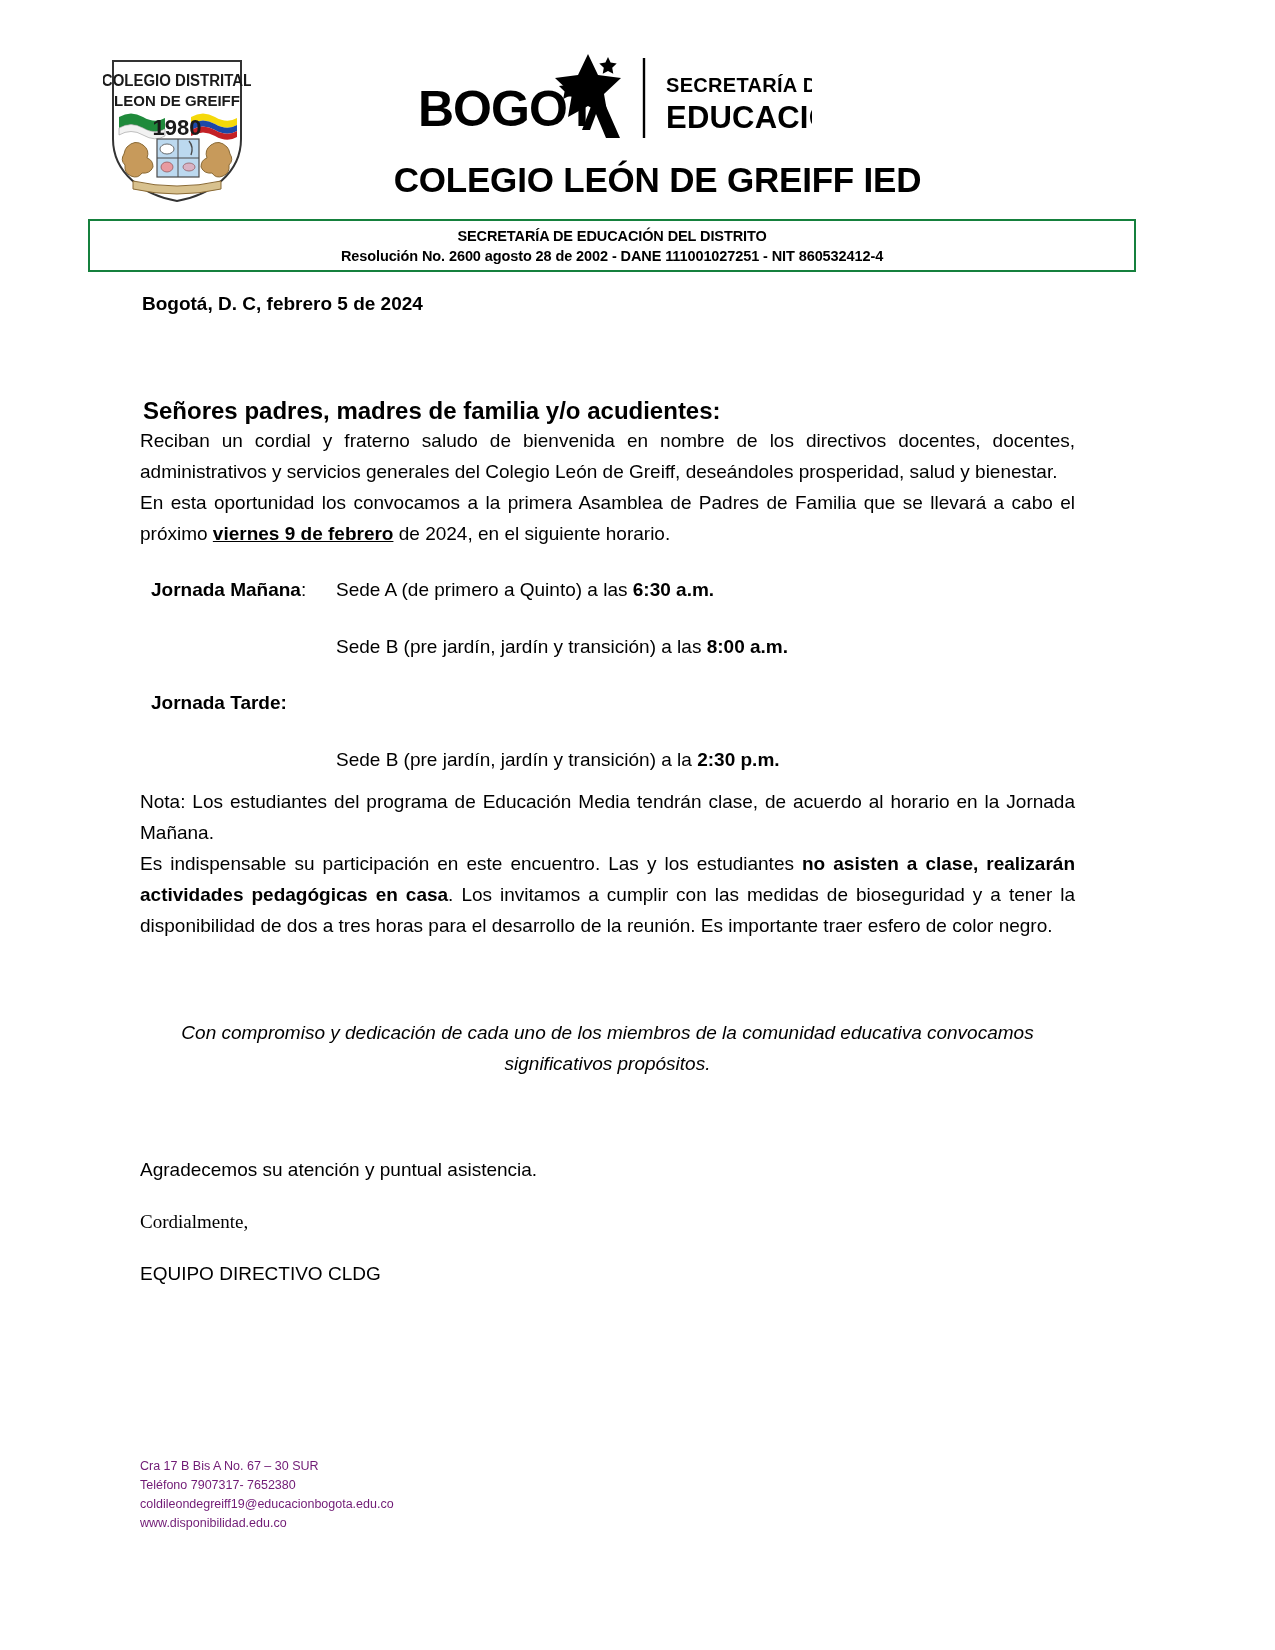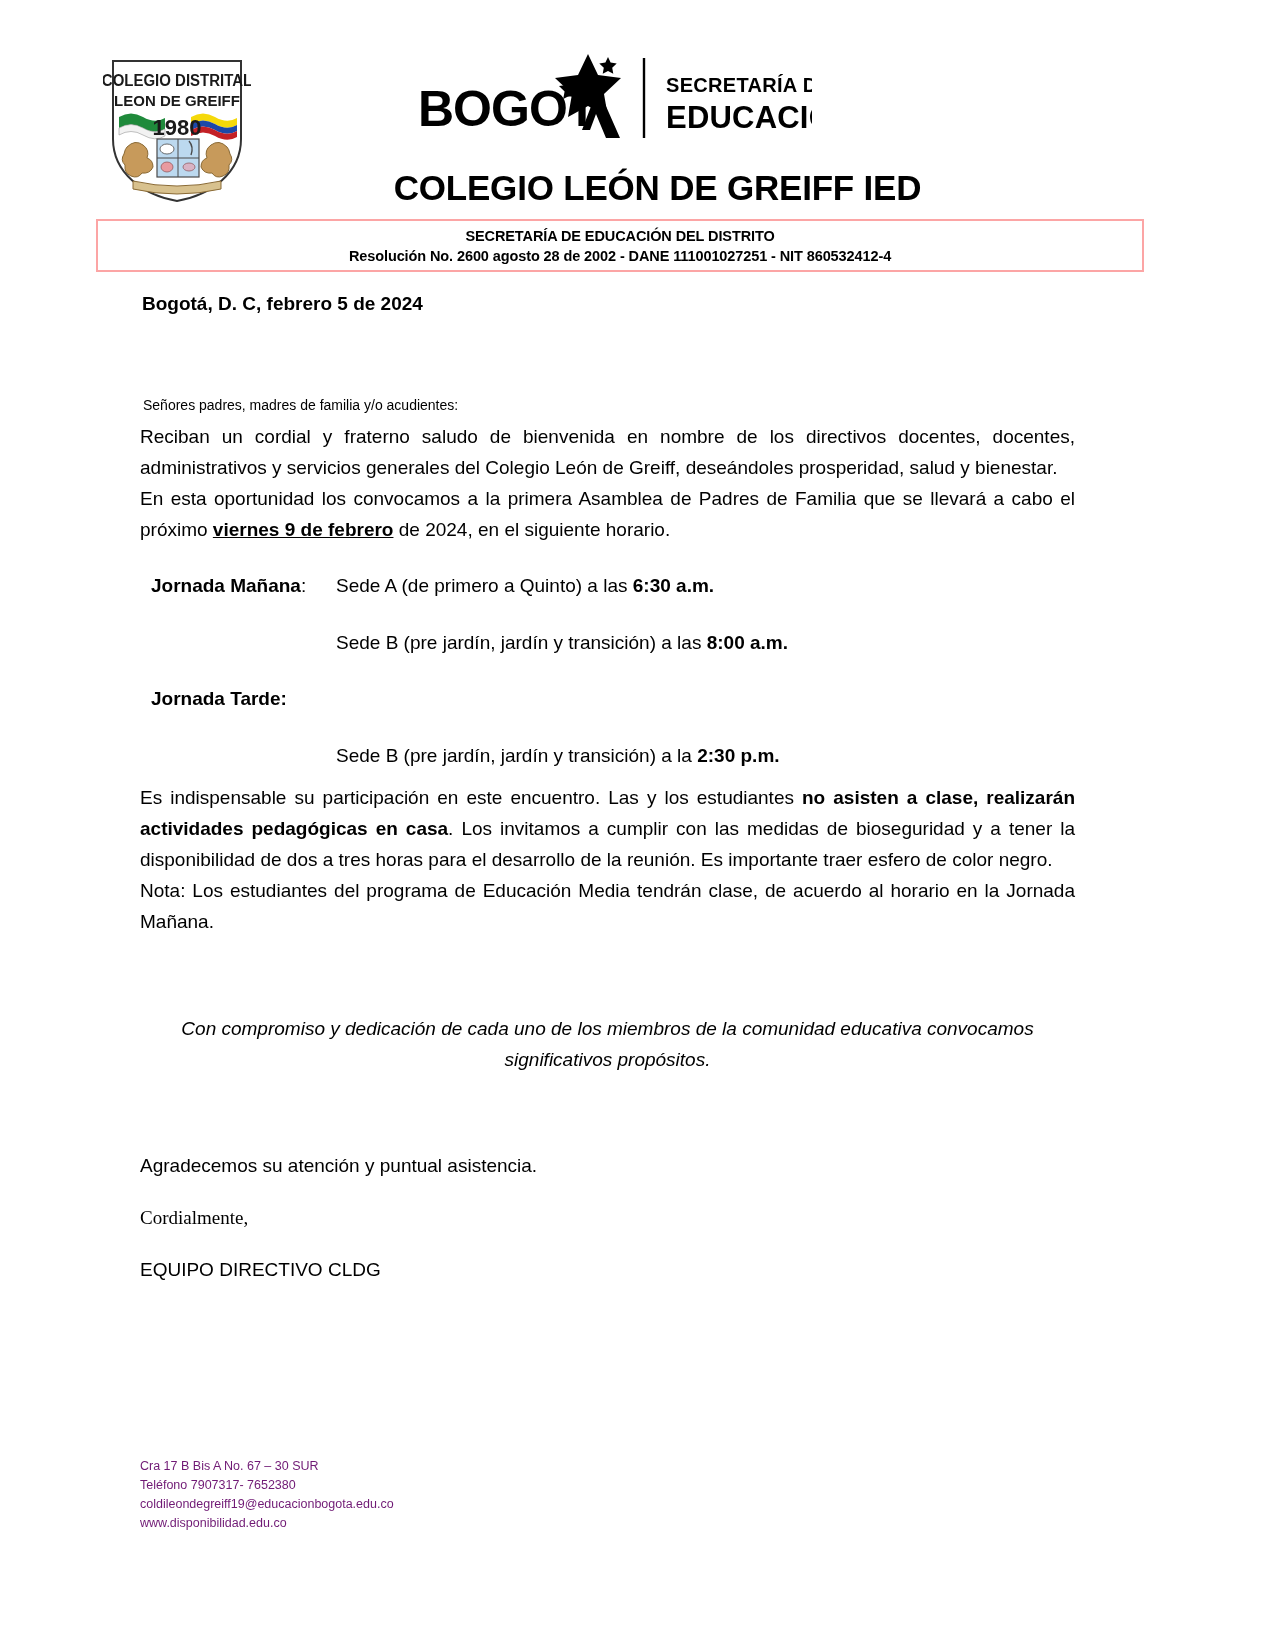--- a/index.html
+++ b/index.html
@@ -49,31 +49,30 @@
     position: absolute;
     left: 0;
     top: 160px;
     width: 1275px;
     text-align: center;
     font-size: 35px;
     font-weight: bold;
     letter-spacing: -0.2px;
     padding-left: 40px;
     box-sizing: border-box;
-    margin-top: 8px;
   }
 
   
   .header-box {
     position: absolute;
-    left: 96px;
+    left: 88px;
     top: 219px;
     width: 1048px;
     height: 53px;
-    border: 2px solid #fca5a5;
+    border: 2px solid #15803d;
     box-sizing: border-box;
     text-align: center;
     padding-top: 5px;
   }
   .header-box .line1 {
     font-size: 14.5px;
     font-weight: bold;
     letter-spacing: -0.1px;
     line-height: 20px;
   }
@@ -90,23 +89,23 @@
     left: 140px;
     top: 293px;
     width: 935px;
   }
   .doc-date {
     font-size: 19px;
     font-weight: bold;
     margin: 0 0 16px 2px;
   }
   .salutation {
-    font-size: 14px;
-    font-weight: normal;
-    margin: 82px 0 8px 3px;
+    font-size: 24px;
+    font-weight: bold;
+    margin: 82px 0 0 3px;
   }
   p.para {
     font-size: 19px;
     line-height: 31px;
     text-align: justify;
     margin: 0;
   }
   .para-1 { margin-top: 88px; }
   .para-2 { margin-top: 30px; }
   .para-3 { margin-top: 36px; }
@@ -242,25 +241,25 @@
         <div class="sched-label"><span>Jornada Tarde:</span></div>
       </div>
 
       <div class="sched-row sub">
         <div class="sched-label"><span></span></div>
         <div class="sched-text"><span>Sede B (pre jardín, jardín y transición) a la </span><b>2:30 p.m.</b><span></span></div>
       </div>
 
     </div>
 
+    <p class="para para-4">Nota: Los estudiantes del programa de Educación Media tendrán clase, de acuerdo al horario en la Jornada Mañana.</p>
+
     <p class="para para-3">
       <span>Es indispensable su participación en este encuentro. Las y los estudiantes </span><b>no asisten a clase, realizarán actividades pedagógicas en casa</b><span>. Los invitamos a cumplir con las medidas de bioseguridad y a tener la disponibilidad de dos a tres horas para el desarrollo de la reunión. Es importante traer esfero de color negro.</span>
     </p>
-
-    <p class="para para-4">Nota: Los estudiantes del programa de Educación Media tendrán clase, de acuerdo al horario en la Jornada Mañana.</p>
 
     <div class="closing-italic">Con   compromiso y dedicación de cada uno de los miembros de la comunidad educativa convocamos significativos propósitos.</div>
 
     <div class="thanks">Agradecemos su atención y puntual asistencia.</div>
 
     <div class="cordially">Cordialmente,</div>
 
     <div class="team">EQUIPO DIRECTIVO CLDG</div>
 
   </div>

